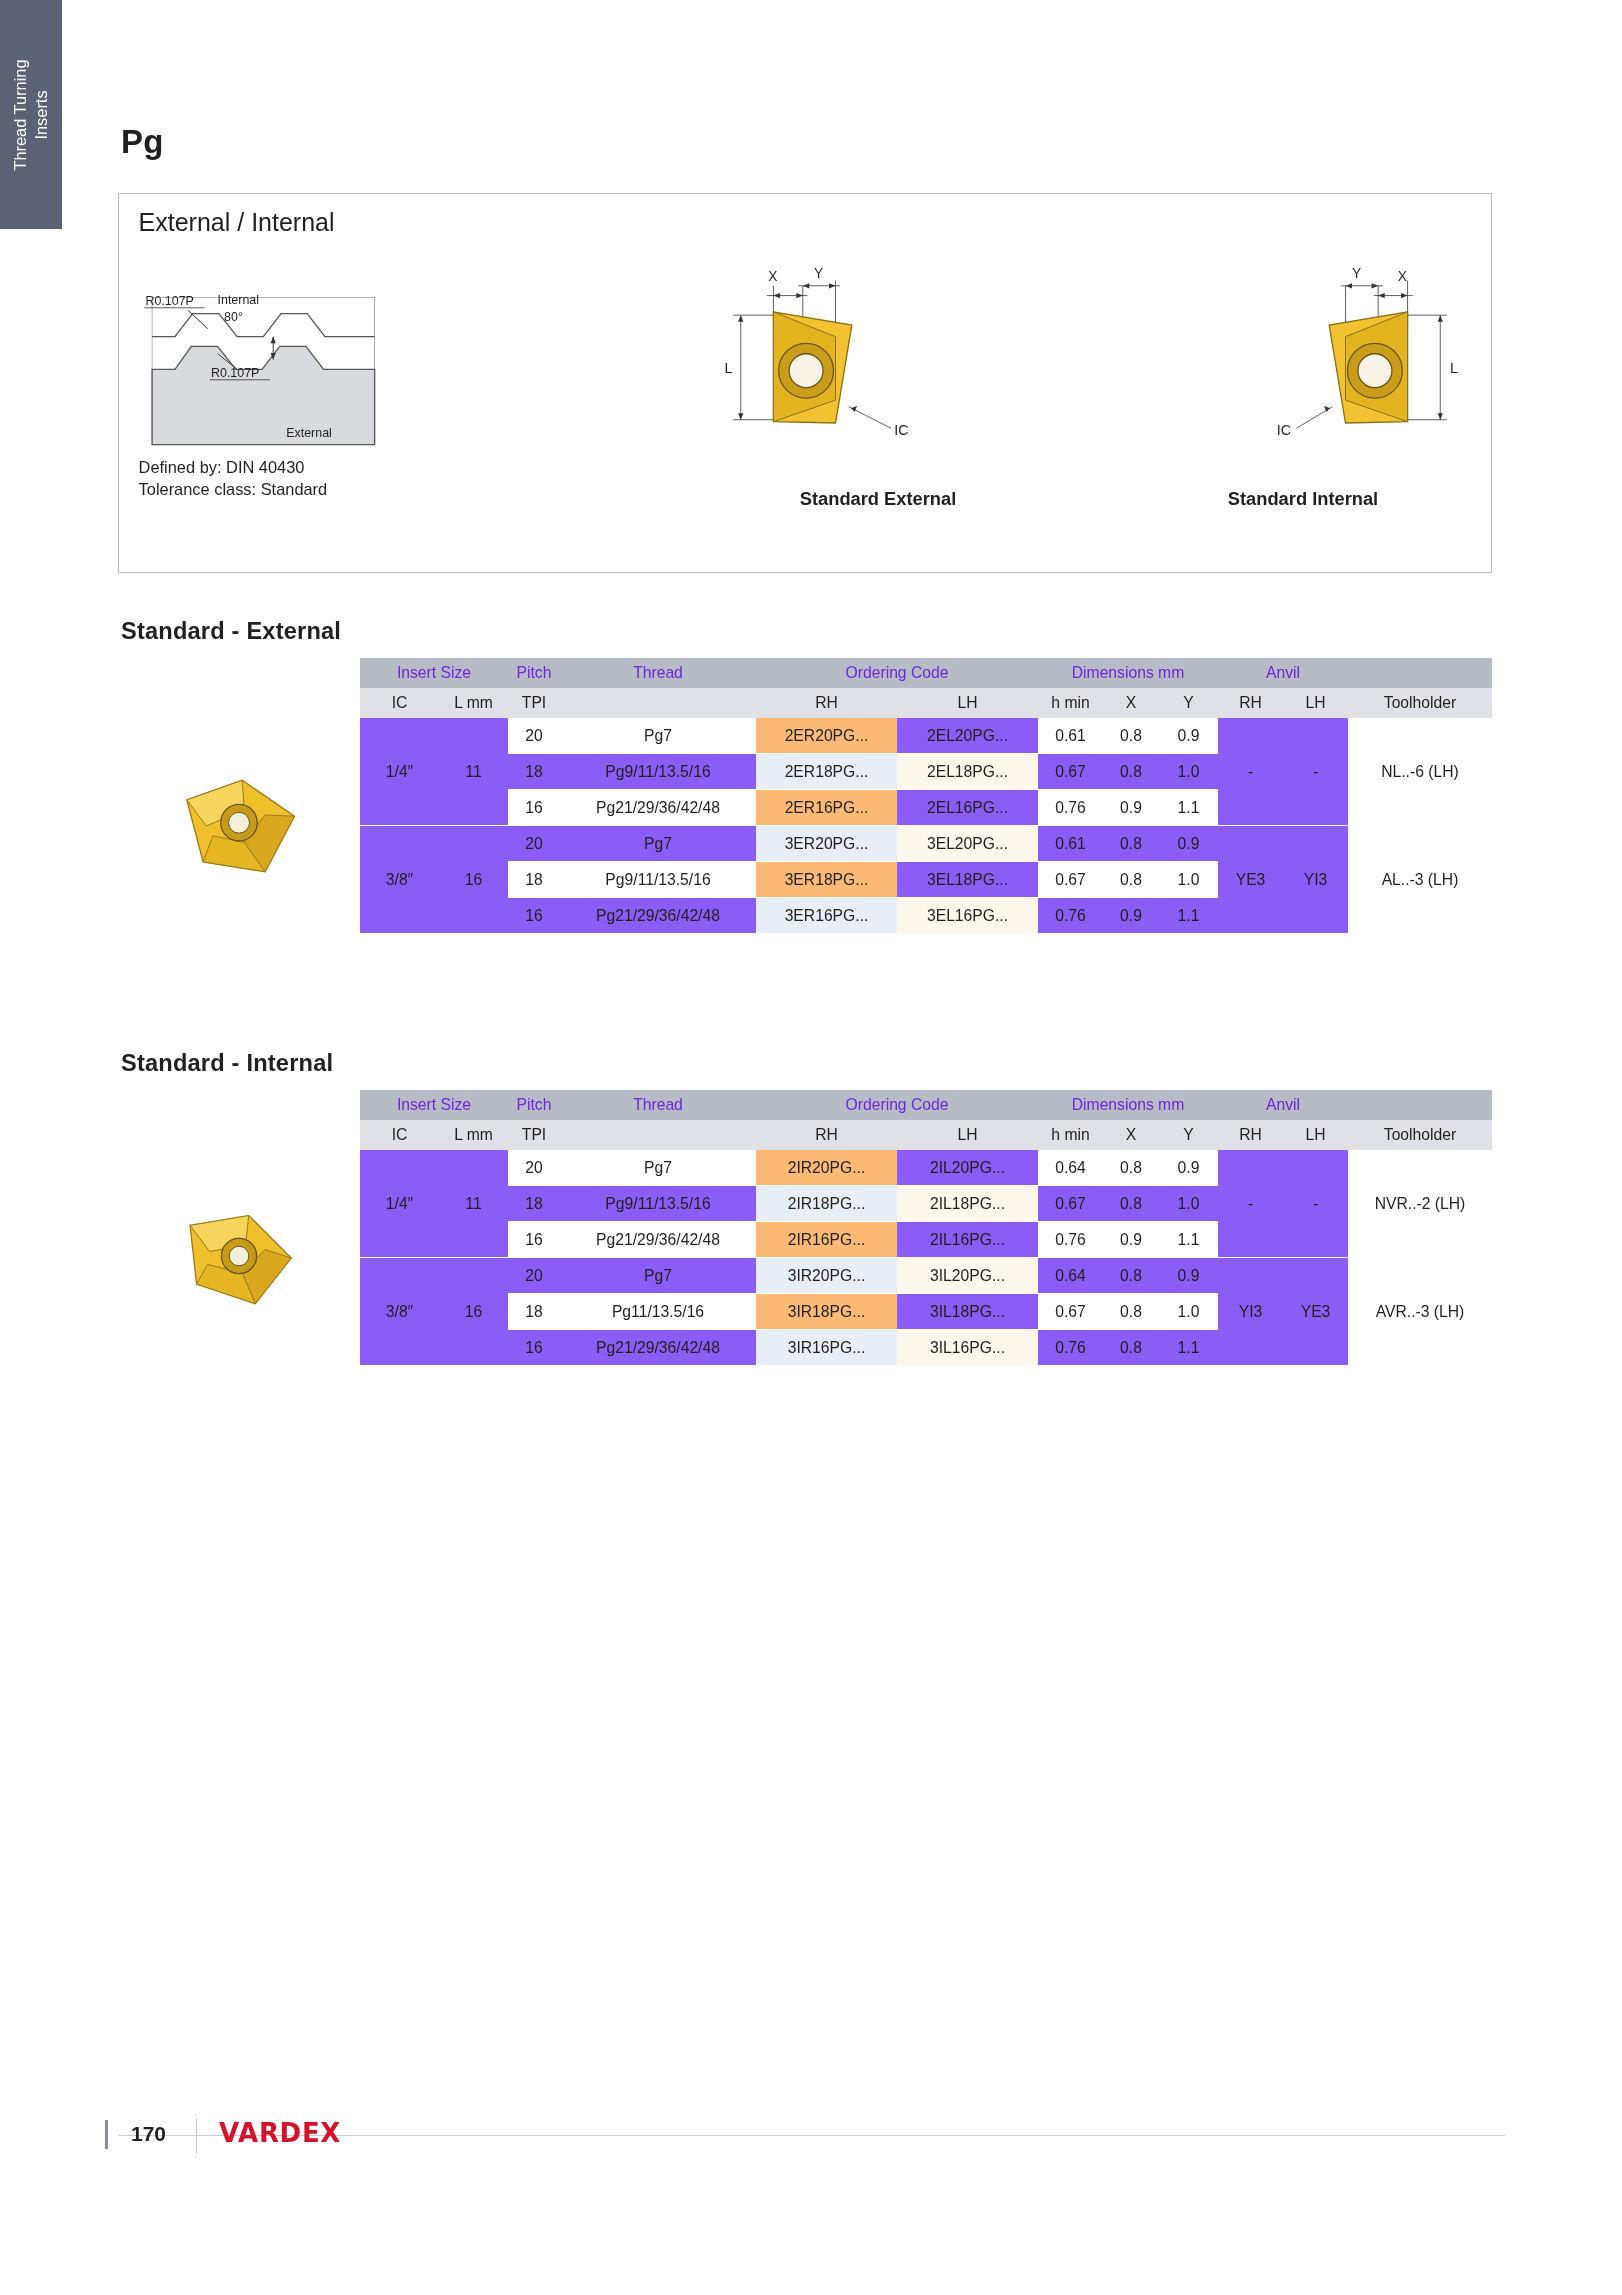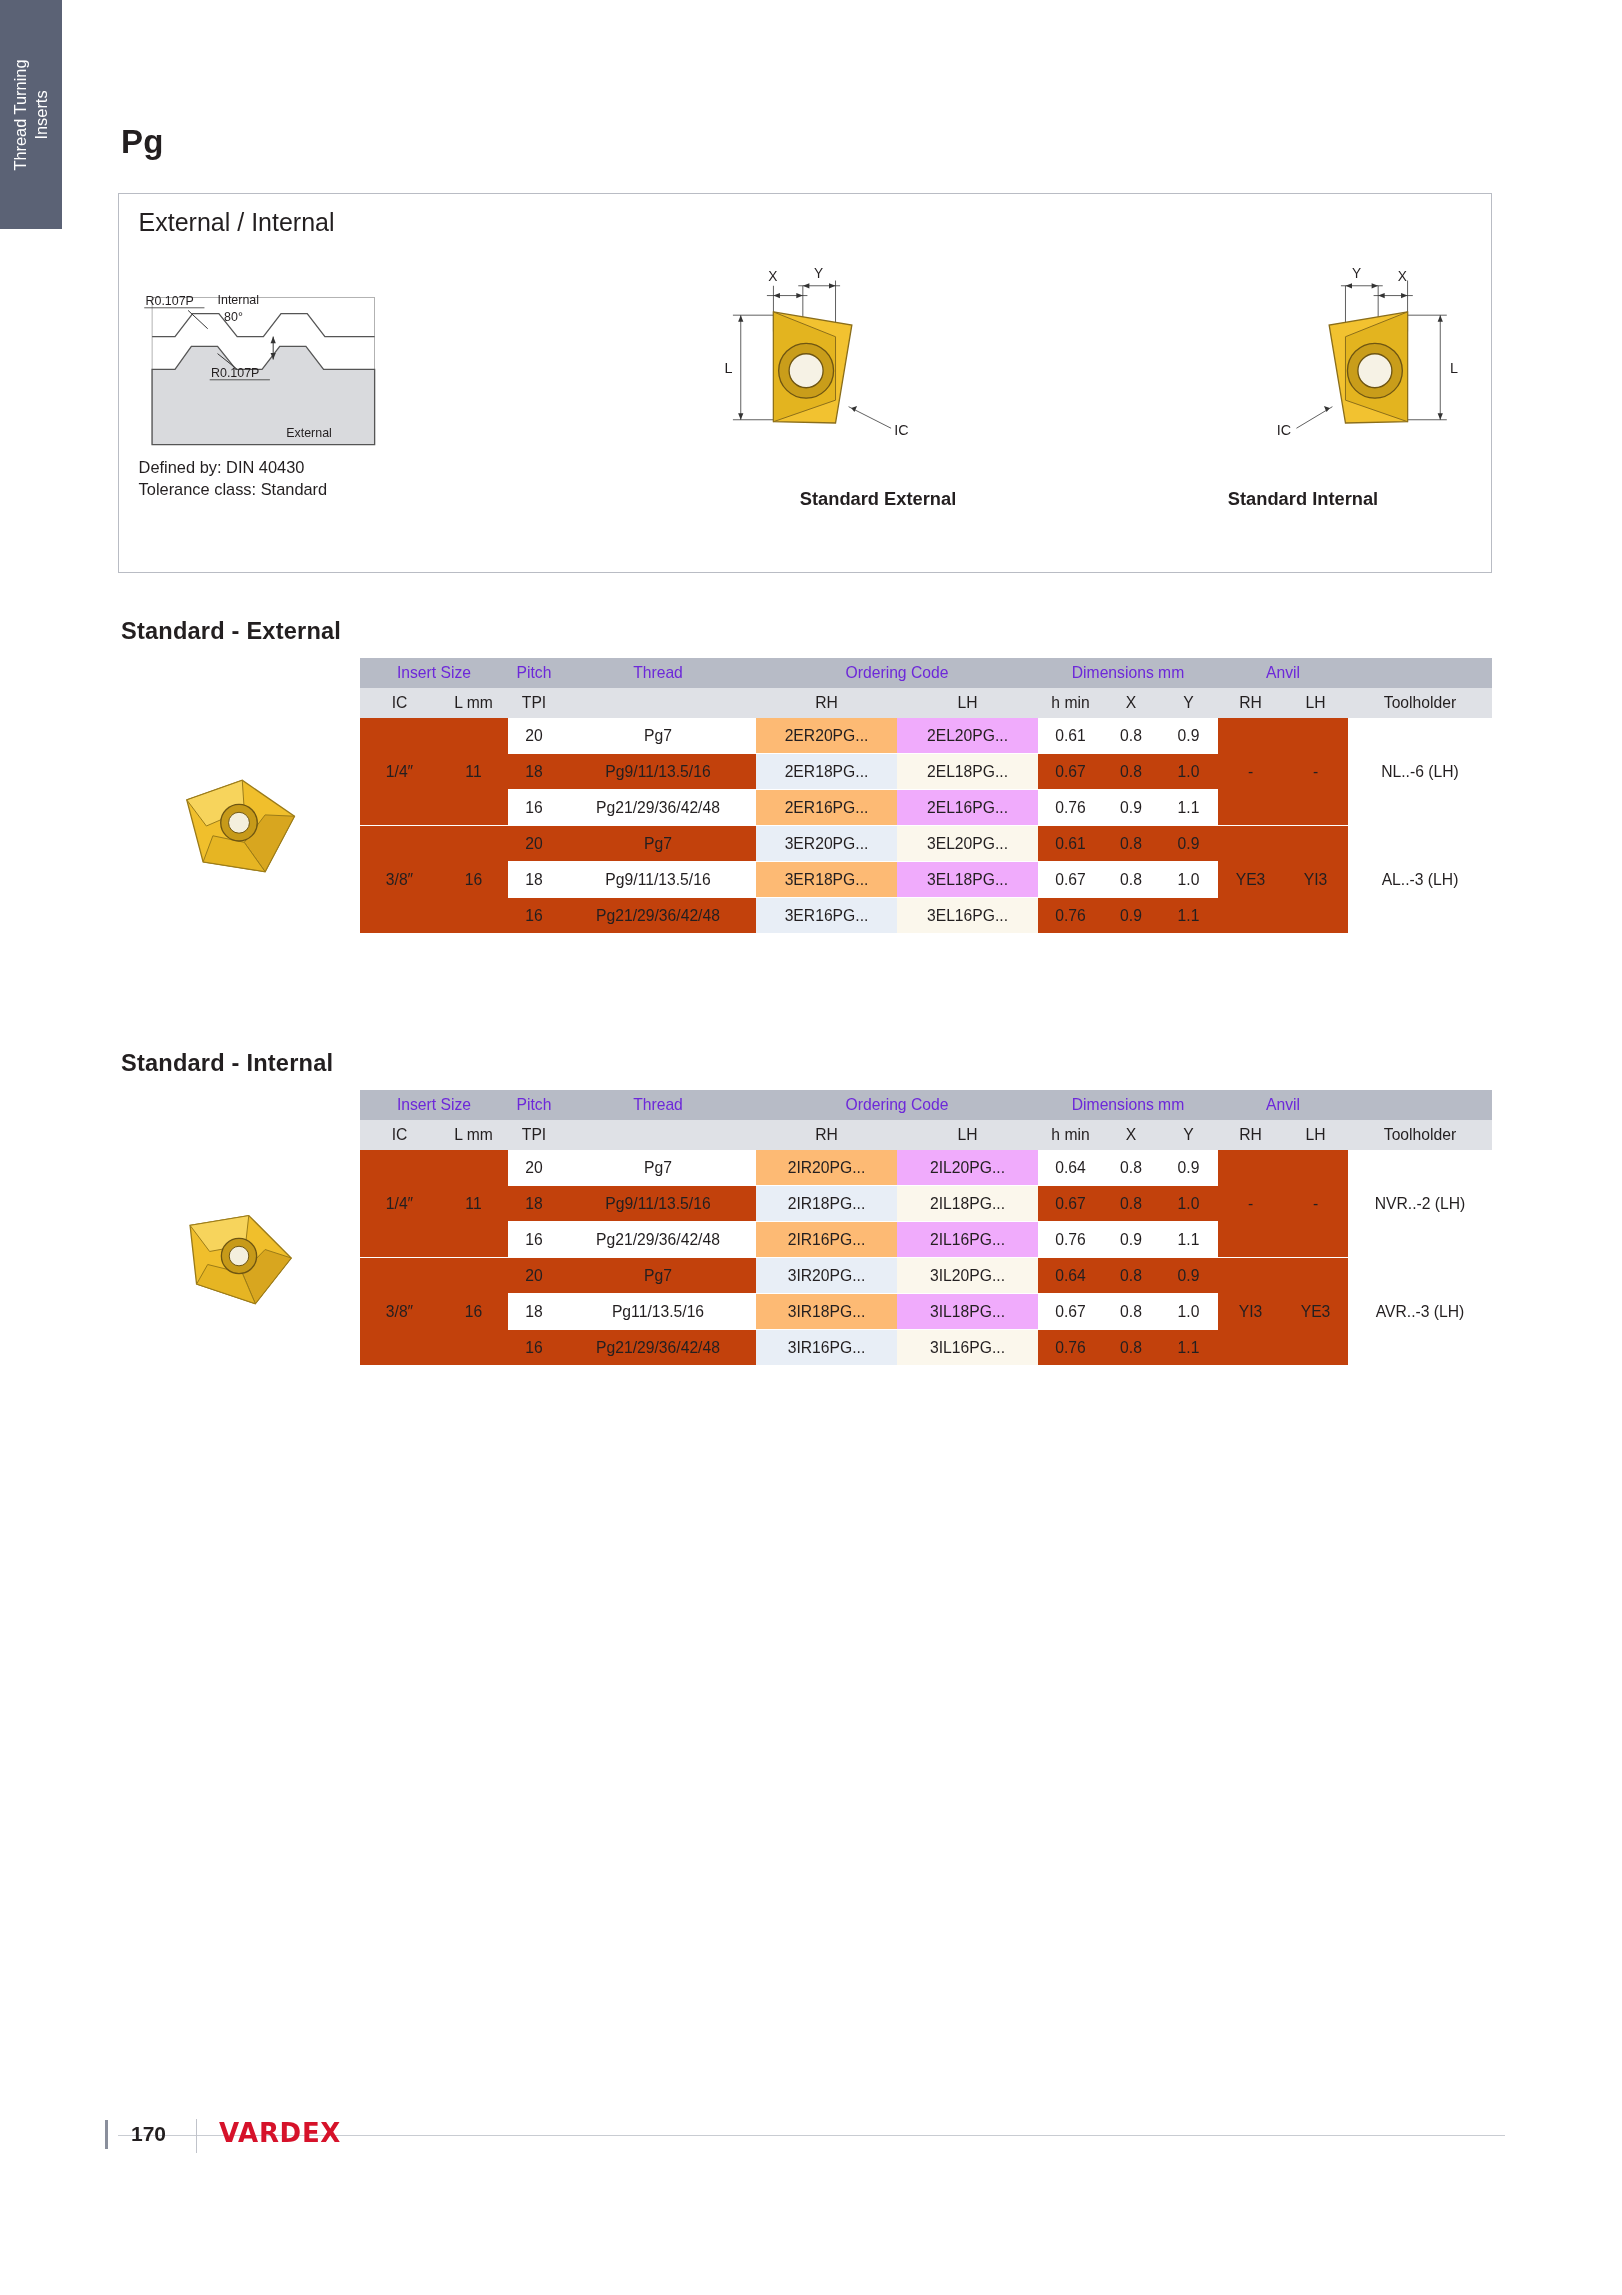--- a/index.html
+++ b/index.html
@@ -145,24 +145,24 @@
     height: 30px;
     font-size: 15.7px;
     color: #231f20;
   }
   .hdr-blank { background: #ffffff !important; }
 
   .spec tbody td {
     height: 35px;
     border-bottom: 0.7px solid #ffffff;
   }
-  .bg-grey { background: #c2410c; }
+  .bg-grey { background: #8b5cf6; }
   .bg-white { background: #ffffff; }
   .bg-blue { background: #fdba74; }
-  .bg-cream { background: #f0abfc; }
+  .bg-cream { background: #8b5cf6; }
   .bg-lblue { background: #e8eef6; }
   .bg-lcream { background: #fbf7ec; }
 
   .img-cell {
     width: 242px;
     background: #ffffff;
     position: relative;
   }
   .insert-photo {
     width: 144px;

